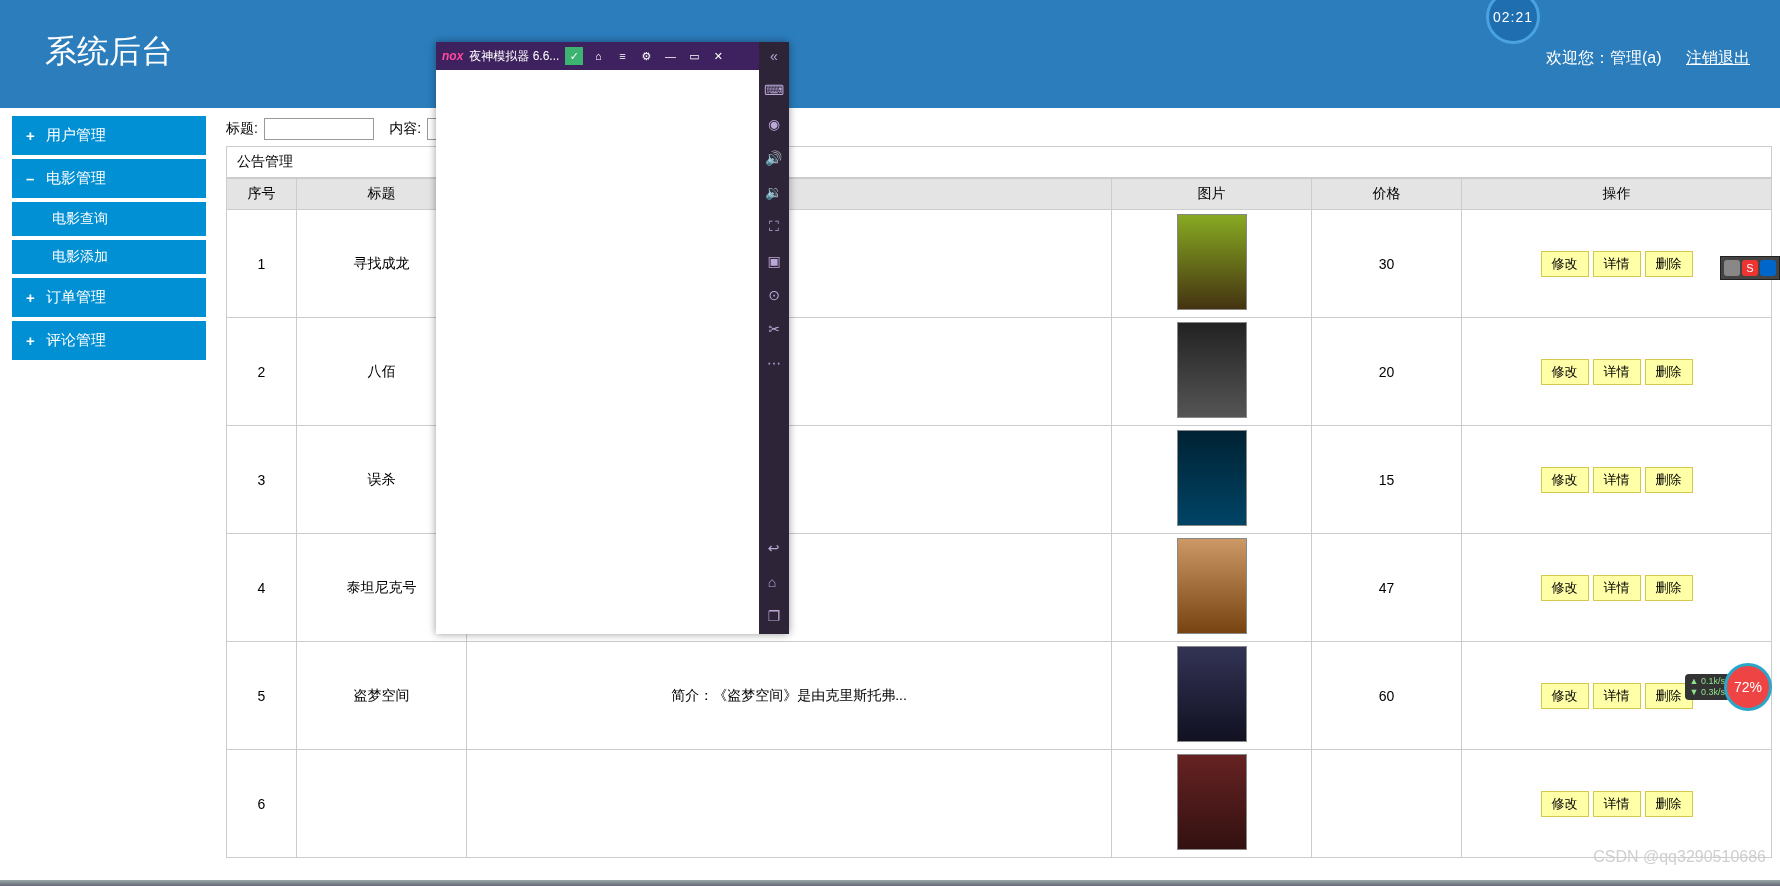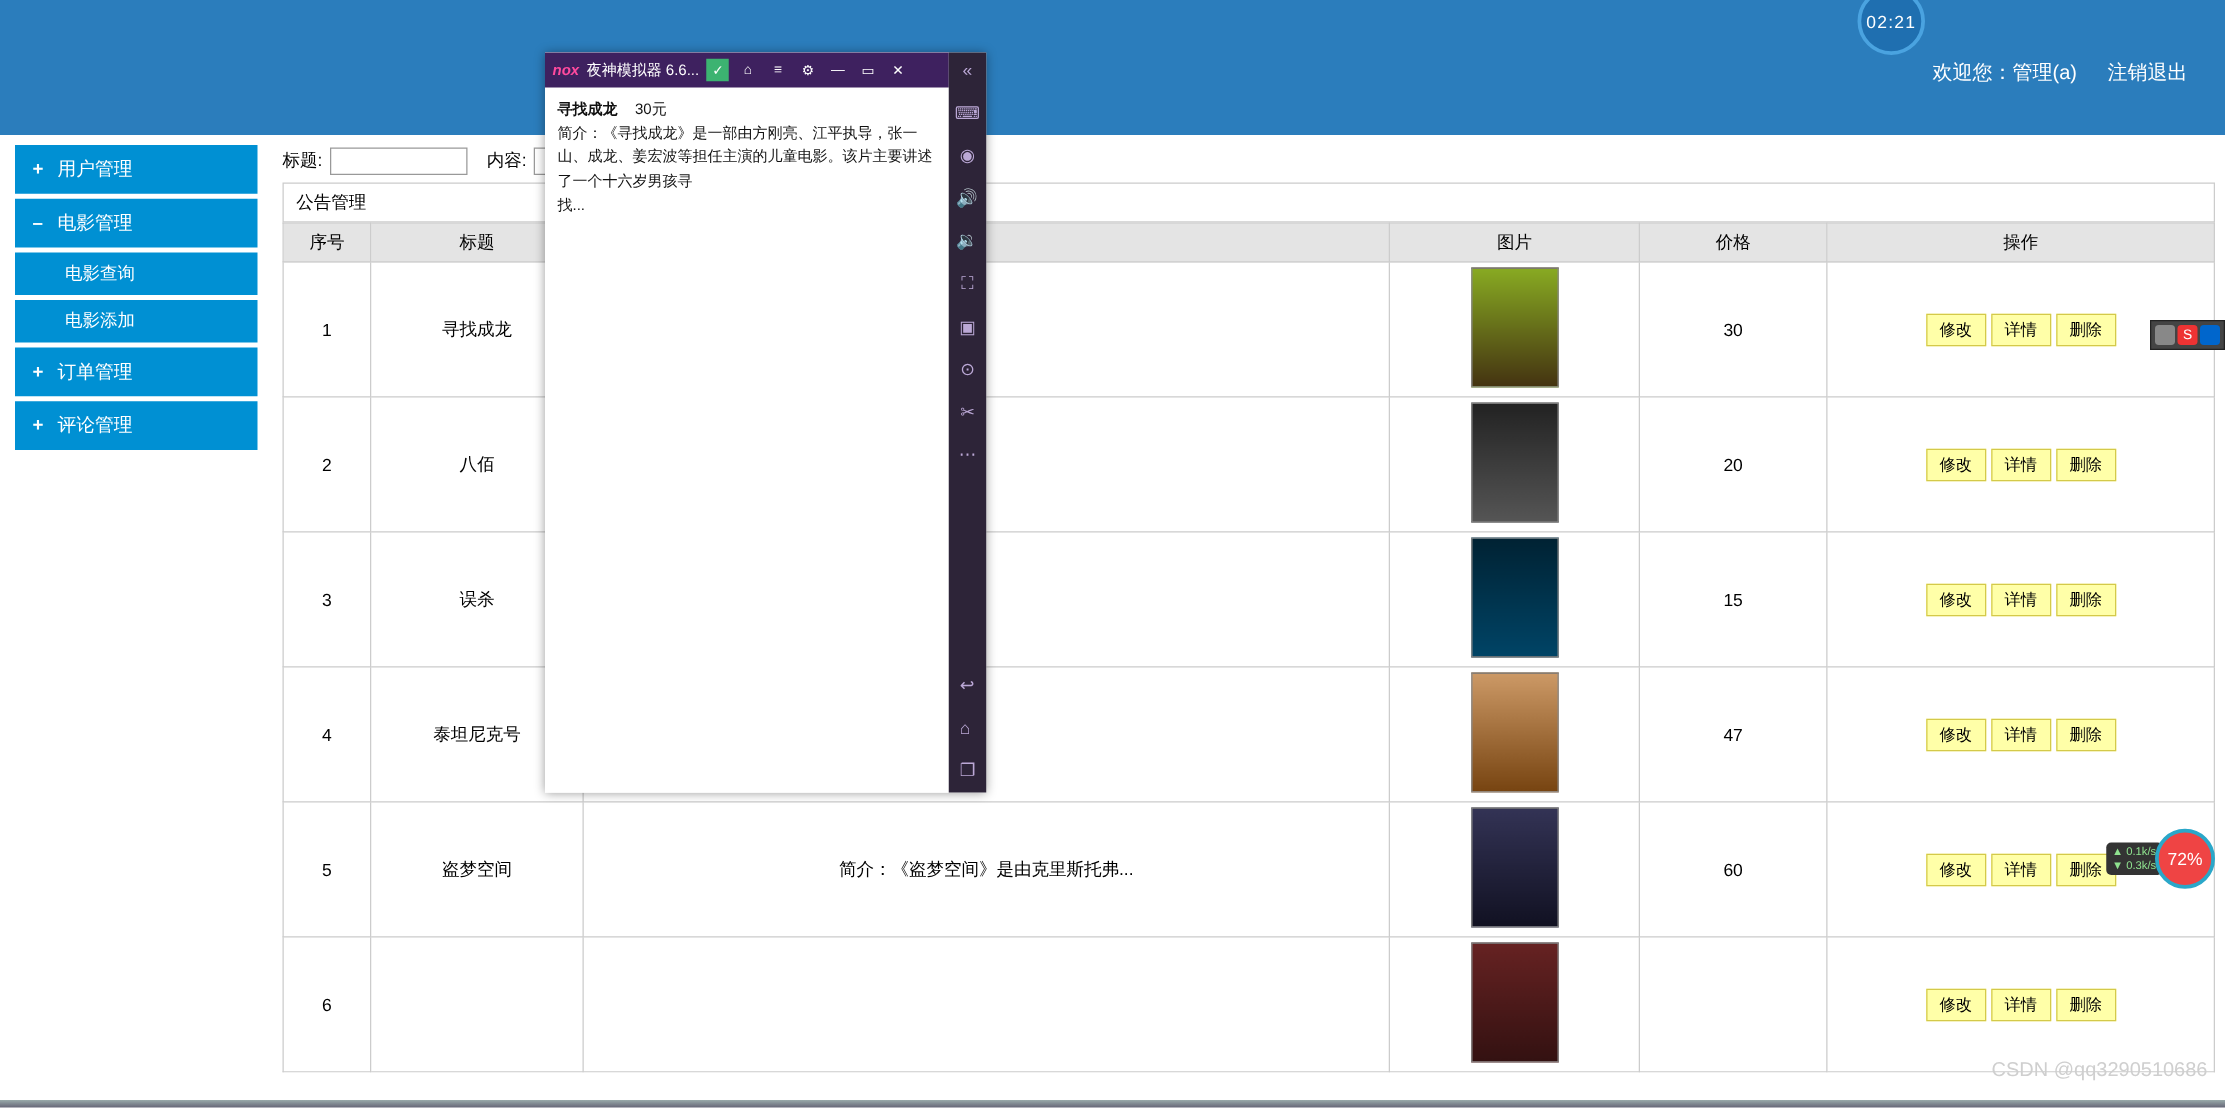--- a/index.html
+++ b/index.html
@@ -1,21 +1,21 @@
 <!DOCTYPE html>
 <html><head>
 <meta charset="utf-8">
 <style>
 * { margin: 0; padding: 0; box-sizing: border-box; font-family: "Microsoft YaHei", sans-serif; }
 body { background: #fff; overflow: hidden; }
 
 .header { background: #2b7dbc; height: 108px; position: relative; color: #fff; }
 .header-title { font-size: 32px; font-weight: 300; padding: 30px 0 0 45px; color: #fff; }
 .header-right { position: absolute; right: 30px; top: 48px; font-size: 16px; }
-.header-right a { color: #fff; margin-left: 20px; cursor: pointer; }
+.header-right a { color: #fff; text-decoration: underline; margin-left: 20px; cursor: pointer; }
 .clock-badge { position: absolute; right: 240px; top: -10px; width: 54px; height: 54px; border-radius: 50%; background: #1f6fb0; border: 3px solid #4aa3e0; display: flex; align-items: center; justify-content: center; font-size: 14px; letter-spacing: 1px; }
 
 .main { display: flex; }
 
 .sidebar { width: 218px; padding: 8px 12px 0 12px; }
 .side-item { background: #0090d3; color: #fff; padding: 10px 14px; font-size: 15px; margin-bottom: 4px; cursor: pointer; display: flex; align-items: center; gap: 8px; }
 .side-item .sym { font-weight: bold; width: 12px; display: inline-block; }
 .side-sub { background: #0090d3; color: #fff; padding: 8px 14px 8px 40px; font-size: 14px; margin-bottom: 4px; cursor: pointer; }
 
 .content { flex: 1; padding: 10px 8px 0 8px; font-size: 14px; }
@@ -60,20 +60,21 @@
 .watermark { position: absolute; right: 14px; bottom: 20px; color: #cfcfcf; font-size: 16px; }
 .taskbar { position: absolute; left: 0; bottom: 0; width: 100%; height: 6px; background: linear-gradient(#9aa,#667); }
 
 
 .p1{background:linear-gradient(#8a2,#431);} .p2{background:linear-gradient(#222,#555);} .p3{background:linear-gradient(#023,#046);} .p4{background:linear-gradient(#c96,#741);} .p5{background:linear-gradient(#335,#112);} .p6{background:linear-gradient(#622,#311);}
 </style>
 </head>
 <body>
 
 <div class="header">
+  <div class="header-title">系统后台</div>
   <div class="clock-badge">02:21</div>
   <div class="header-right">
     <span>欢迎您：管理(a)</span>
     <a>注销退出</a>
   </div>
 </div>
 
 <div class="main">
   <div class="sidebar">
     <div class="side-item">
@@ -175,25 +176,20 @@
     <div class="emu-titlebar">
       <span class="nox">nox</span>
       <span>夜神模拟器 6.6...</span>
       <span class="tbtn green">✓</span>
       <span class="tbtn">⌂</span>
       <span class="tbtn">≡</span>
       <span class="tbtn">⚙</span>
       <span class="tbtn">—</span>
       <span class="tbtn">▭</span>
       <span class="tbtn">✕</span>
-    </div>
-    <div class="emu-info">
-      <div class="line1"><b>寻找成龙</b><span>30元</span></div>
-      <div>简介：《寻找成龙》是一部由方刚亮、江平执导，张一山、成龙、姜宏波等担任主演的儿童电影。该片主要讲述了一个十六岁男孩寻</div>
-      <div>找...</div>
     </div>
     <div class="emu-spacer"></div>
   </div>
   <div class="emu-side">
     <span class="ic">«</span>
     <span class="ic">⌨</span>
     <span class="ic">◉</span>
     <span class="ic">🔊</span>
     <span class="ic">🔉</span>
     <span class="ic">⛶</span>

